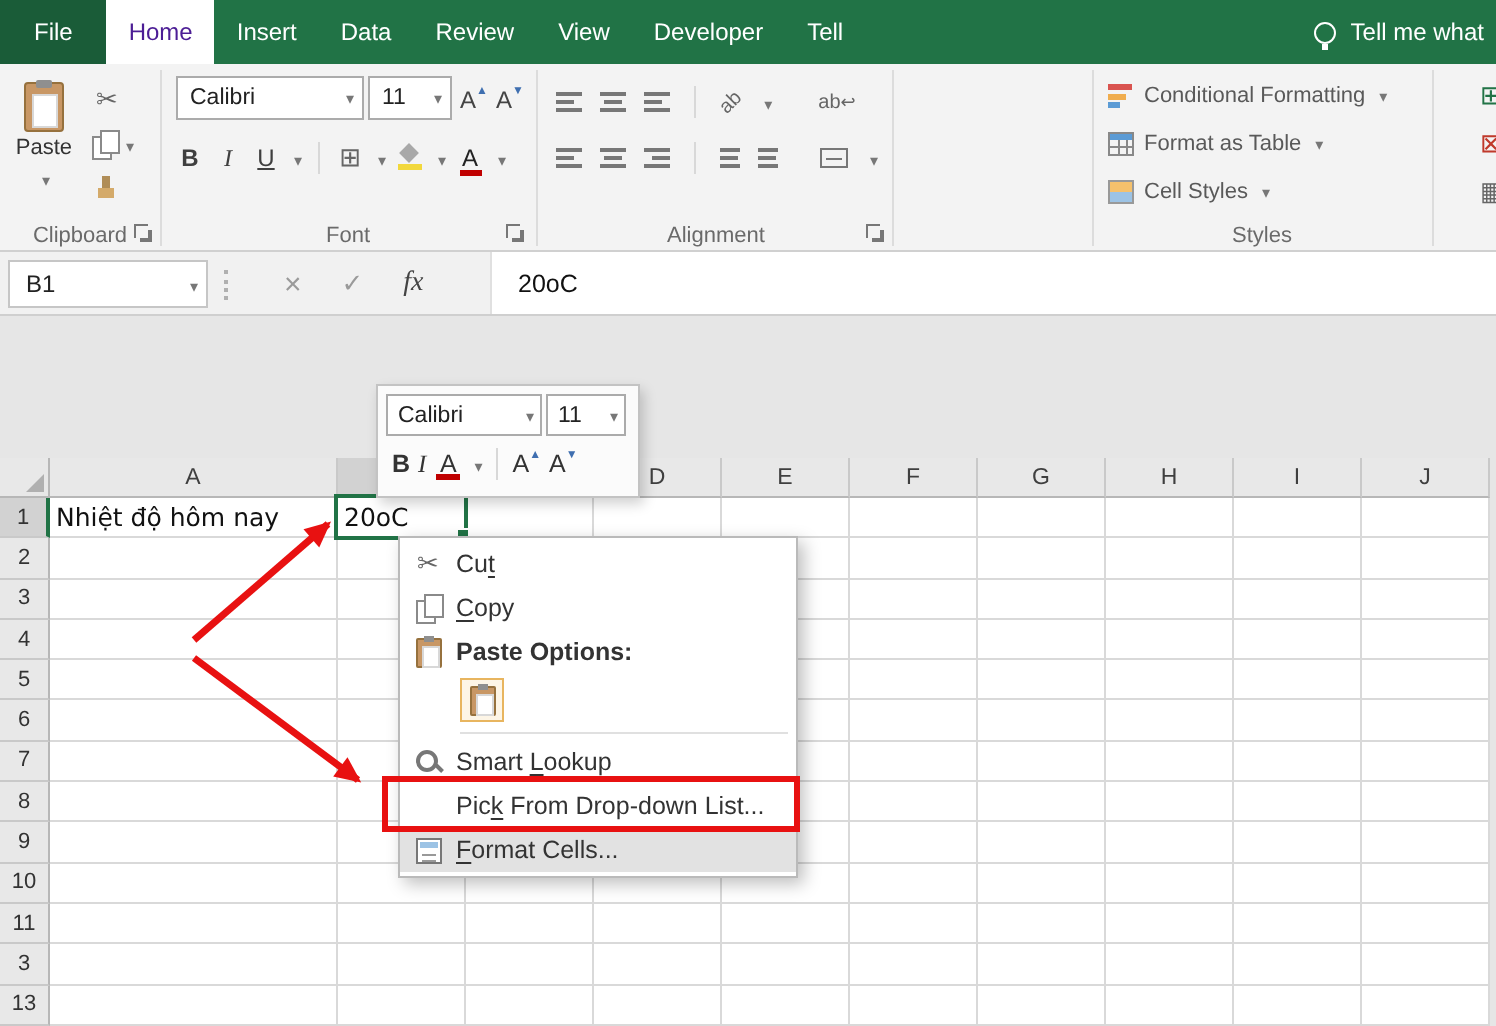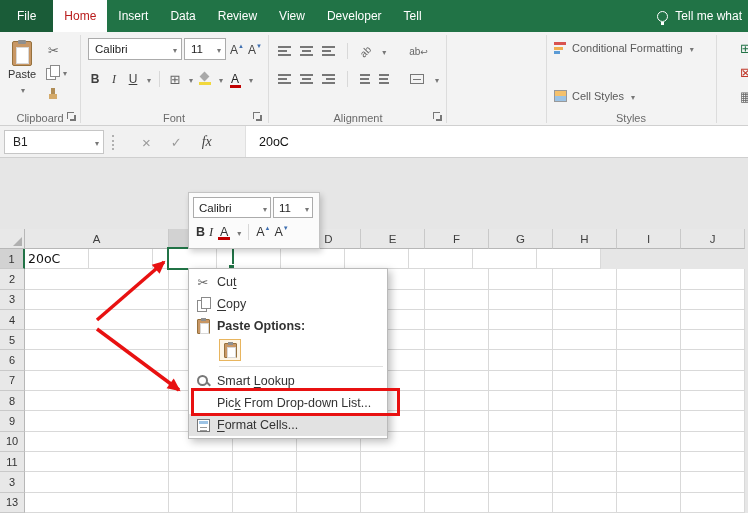--- a/index.html
+++ b/index.html
@@ -3,21 +3,21 @@
 <meta charset="utf-8">
 <style>
   * { margin:0; padding:0; box-sizing:border-box; }
   body { font-family:"Liberation Sans","DejaVu Sans",sans-serif; background:#fff; }
   #screen { position:relative; width:748px; height:513px; overflow:hidden; background:#e6e6e6; font-size:12px; color:#444; }
 
   
   .tabbar { position:absolute; left:0; top:0; width:748px; height:32px; background:#217346; display:flex; align-items:stretch; color:#fff; overflow:hidden; }
   .tab { padding:0 11px; display:flex; align-items:center; font-size:12px; white-space:nowrap; cursor:default; }
   .tab-file { background:#1a5c38; padding:0 17px; }
-  .tab.active { background:#ffffff; color:#b91c1c; }
+  .tab.active { background:#ffffff; color:#4c1d95; }
   .tellme { margin-left:auto; display:flex; align-items:center; gap:7px; padding:0 6px 0 10px; font-size:12px; white-space:nowrap; }
   .bulb { position:relative; width:11px; height:11px; border:1.5px solid #fff; border-radius:50%; flex:0 0 11px; }
   .bulb::after { content:""; position:absolute; left:2.5px; bottom:-4px; width:3px; height:3px; background:#fff; }
 
   
   .ribbon { position:absolute; left:0; top:32px; width:748px; height:94px; background:#f3f3f3; border-bottom:1px solid #d0d0d0; }
   .rgroup { position:absolute; top:0; height:94px; }
   .rsep { position:absolute; top:3px; height:88px; width:1px; background:#dcdcdc; }
   .glabel { position:absolute; left:0; right:0; bottom:2px; text-align:center; font-size:11px; color:#6a6a6a; }
   .launcher { position:absolute; right:3px; bottom:4px; width:10px; height:10px; }
@@ -122,21 +122,21 @@
   
   .minibar { position:absolute; left:188px; top:192px; width:132px; height:57px; background:#fbfbfb; border:1px solid #c3c3c3; box-shadow:2px 3px 6px rgba(0,0,0,0.18); z-index:5; }
   .mb-row1 { display:flex; gap:2px; padding:4px 0 0 4px; }
   .mb-combo { height:21px; background:#fff; border:1px solid #ababab; display:flex; align-items:center; padding:0 3px 0 5px; font-size:11.5px; color:#222; }
   .mb-combo .dd { margin-left:auto; padding-left:3px; }
   .mb-row2 { display:flex; align-items:center; gap:4px; padding:6px 0 0 7px; font-size:12.5px; color:#333; }
   .mbA { position:relative; display:inline-block; width:14px; text-align:center; }
   .mbA::after { content:""; position:absolute; left:1px; right:1px; bottom:-1px; height:3px; background:#c00000; }
 
   
-  .cmenu { position:absolute; left:188px; top:268px; width:200px; background:#fff; border:1px solid #bababa; box-shadow:3px 3px 8px rgba(0,0,0,0.25); z-index:6; padding:2px 0; font-size:12.5px; color:#333; }
+  .cmenu { position:absolute; left:199px; top:268px; width:200px; background:#fff; border:1px solid #bababa; box-shadow:3px 3px 8px rgba(0,0,0,0.25); z-index:6; padding:2px 0; font-size:12.5px; color:#333; }
   .mi { display:flex; align-items:center; height:22px; }
   .micol { width:28px; flex:0 0 28px; display:flex; justify-content:center; }
   .mi.hl { background:#e2e2e2; }
   .mi-bold { font-weight:bold; }
   .mlabel u { text-underline-offset:2px; }
   .paste-row { height:26px; display:flex; align-items:center; padding-left:30px; }
   .paste-opt-btn { width:22px; height:22px; border:1px solid #e8b55f; background:#fdf5e6; display:flex; align-items:center; justify-content:center; }
   .msep { height:1px; background:#e0e0e0; margin:3px 4px 3px 30px; }
   .ico-mag { width:14px; height:14px; }
   .ico-mag::before { content:""; position:absolute; left:1px; top:1px; width:7px; height:7px; border:2px solid #777; border-radius:50%; }
@@ -257,20 +257,25 @@
     <div class="rsep" style="left:446px"></div>
 
     <div class="rsep" style="left:546px"></div>
 
     <div class="rgroup" style="left:548px;width:166px">
       <div class="style-row" style="top:6px">
         <span class="ico-cf"></span>
         <span>Conditional Formatting</span>
         <span class="dd"></span>
       </div>
+      <div class="style-row" style="top:30px">
+        <span class="ico-table"></span>
+        <span>Format as Table</span>
+        <span class="dd"></span>
+      </div>
       <div class="style-row" style="top:54px">
         <span class="ico-cs"></span>
         <span>Cell Styles</span>
         <span class="dd"></span>
       </div>
       <div class="glabel"><span>Styles</span></div>
     </div>
     <div class="rsep" style="left:716px"></div>
 
     <div class="rgroup" style="left:736px;width:30px">
@@ -314,20 +319,21 @@
         <div class="ch" style="width: 64px;">E</div>
         <div class="ch" style="width: 64px;">F</div>
         <div class="ch" style="width: 64px;">G</div>
         <div class="ch" style="width: 64px;">H</div>
         <div class="ch" style="width: 64px;">I</div>
         <div class="ch" style="width: 64px;">J</div>
       </div>
     <div class="gridrows" id="gridrows">
         <div class="grow">
           <div class="rh sel">1</div>
+          <div class="cell" style="width: 144px;">Nhiệt độ hôm nay</div>
           <div class="cell" style="width: 64px;">20oC</div>
           <div class="cell" style="width: 64px;"></div>
           <div class="cell" style="width: 64px;"></div>
           <div class="cell" style="width: 64px;"></div>
           <div class="cell" style="width: 64px;"></div>
           <div class="cell" style="width: 64px;"></div>
           <div class="cell" style="width: 64px;"></div>
           <div class="cell" style="width: 64px;"></div>
           <div class="cell" style="width: 64px;"></div>
         </div>

